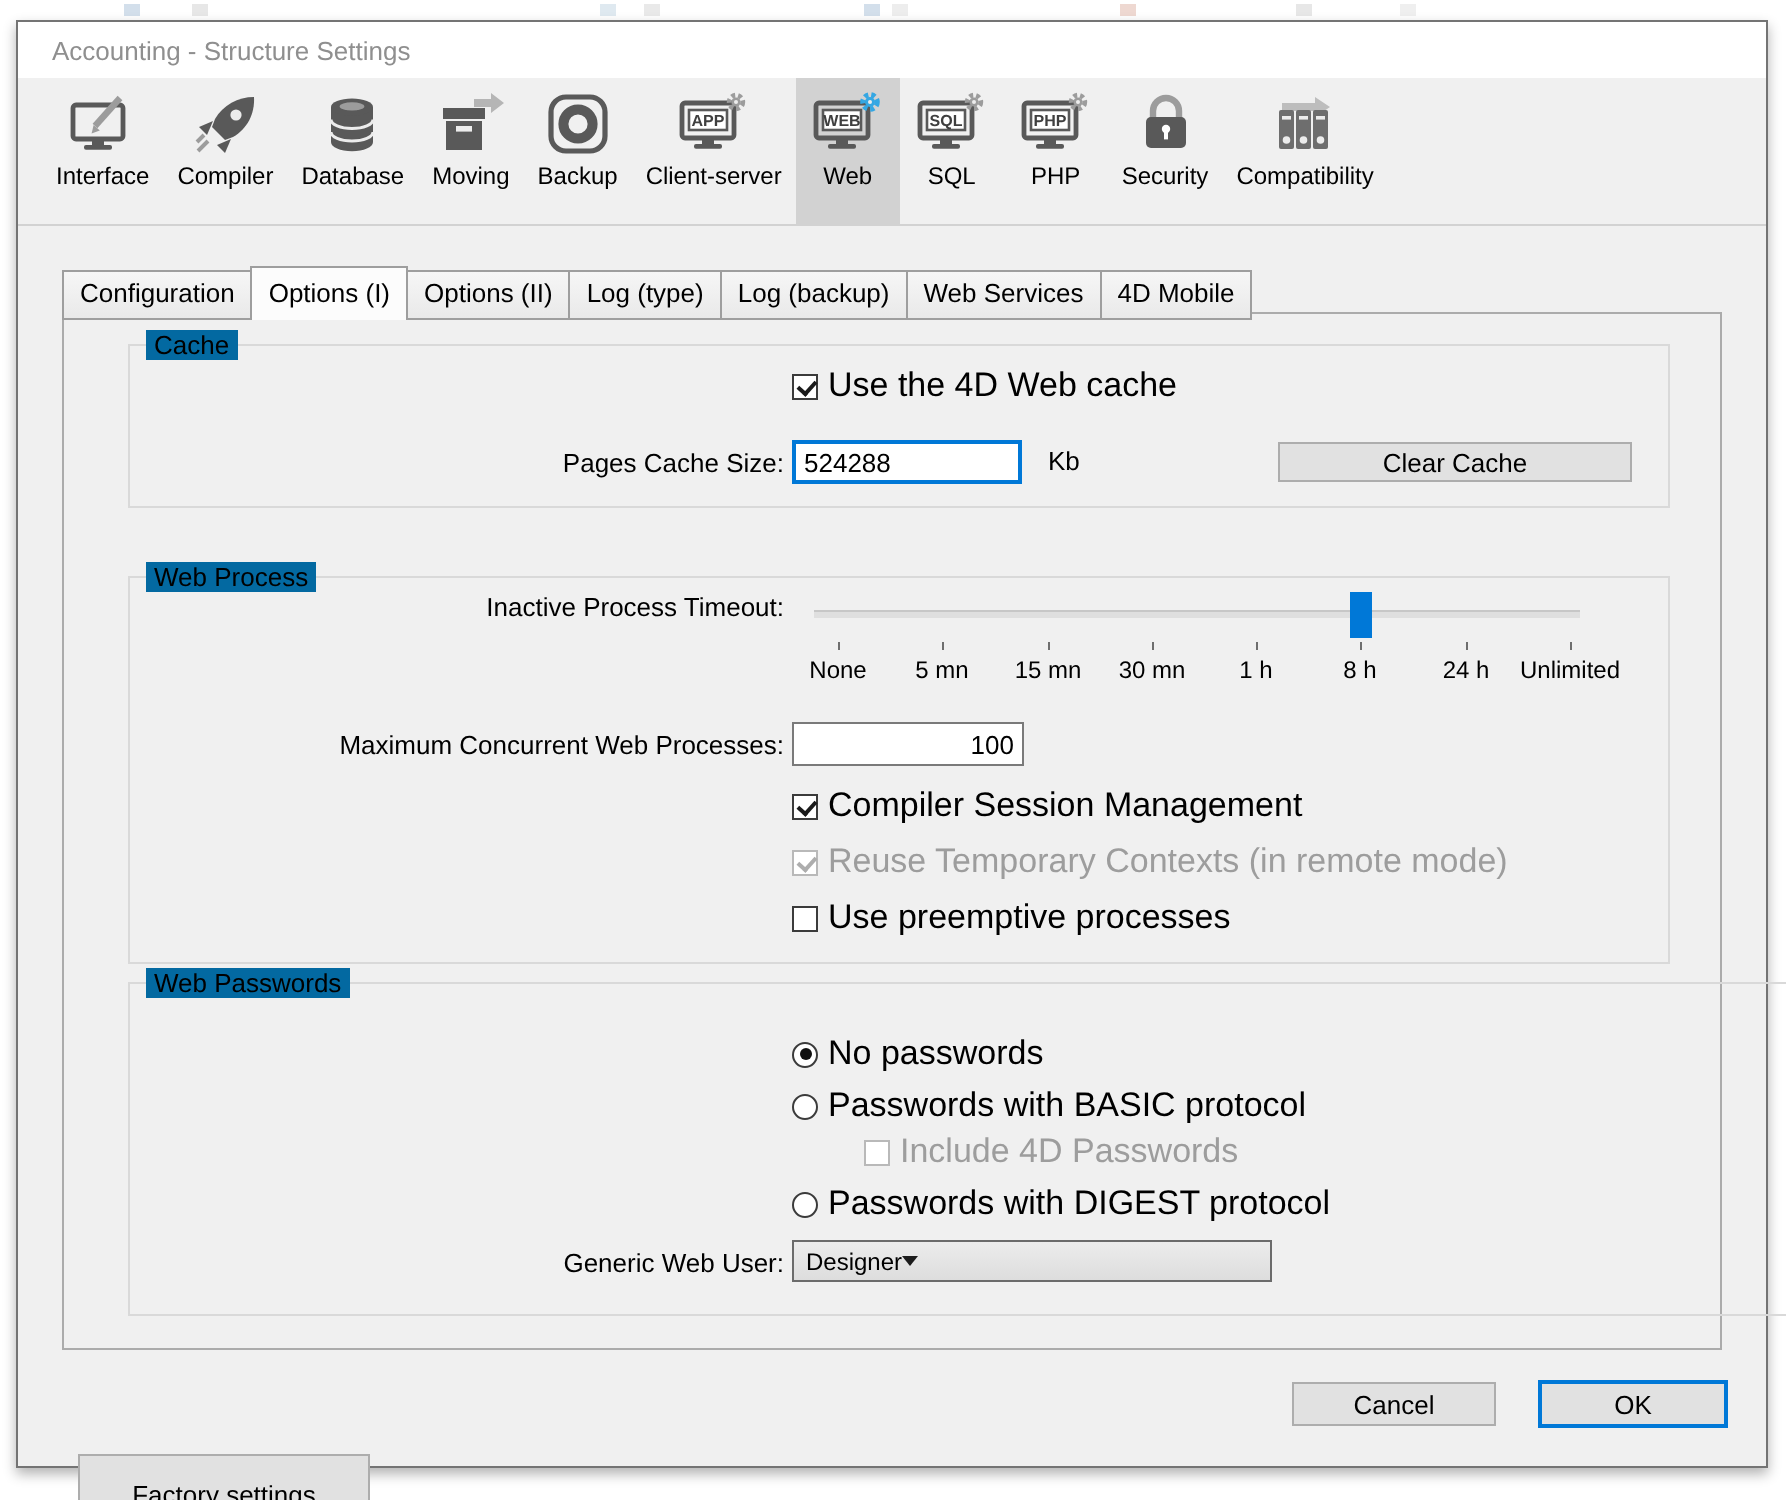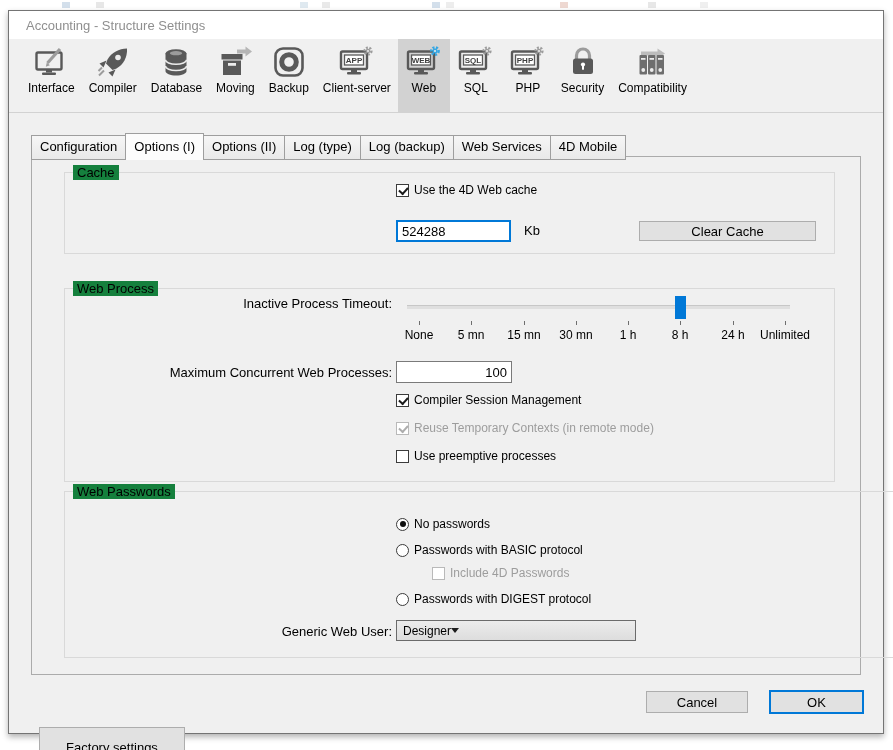--- a/index.html
+++ b/index.html
@@ -40,25 +40,25 @@
     background:#fcfcfc; border-left:1px solid #9e9e9e; border-bottom:none;
     margin-top:-2px; margin-left:-1px; padding-top:5px; padding-bottom:6px; z-index:4;
   }
 
   .panel {
     position:absolute; left:22px; top:145px; width:830px; height:519px;
     border:1px solid #ababab; background:#f0f0f0; z-index:1;
   }
   .group { position:absolute; border:1px solid #d9d9d9; }
   .legend {
-    position:absolute; top:-8px; left:8px; background:#15803d; padding:0 4px;
+    position:absolute; top:-8px; left:8px; background:#0369a1; padding:0 4px;
     font-size:13px; white-space:nowrap;
   }
   .form-label { position:absolute; left:60px; width:300px; text-align:right; font-size:13px; white-space:nowrap; }
-  .row { position:absolute; display:flex; align-items:center; gap:5px; font-size:12px; white-space:nowrap; }
+  .row { position:absolute; display:flex; align-items:center; gap:5px; font-size:17px; white-space:nowrap; }
   .row.disabled { color:#9d9d9d; }
 
   .cb { position:relative; width:13px; height:13px; background:#fff; border:1px solid #3b3b3b; flex:0 0 auto; }
   .cb.checked::after {
     content:""; position:absolute; left:2px; top:2px; width:7px; height:4px;
     border-left:2px solid #1a1a1a; border-bottom:2px solid #1a1a1a; transform:rotate(-48deg);
   }
   .cb.disabled { border-color:#b9b9b9; }
   .cb.disabled::after { border-color:#adadad; }
 
@@ -274,20 +274,21 @@
 
   <div class="panel">
 
     <div class="group" style="left:32px; top:15px; width:771px; height:82px;">
       <span class="legend">Cache</span>
     </div>
     <div class="row" style="left:364px; top:26px;">
       <span class="cb checked"></span>
       <span>Use the 4D Web cache</span>
     </div>
+    <div class="form-label" style="top:67px;">Pages Cache Size:</div>
     <input class="text-input focused" style="left: 364px; top: 63px; width: 115px;" value="524288">
     <span class="unit" style="left:492px; top:66px;">Kb</span>
     <div class="btn" style="left:607px; top:64px; width:177px; height:20px;">Clear Cache</div>
 
     <div class="group" style="left:32px; top:131px; width:771px; height:194px;">
       <span class="legend">Web Process</span>
     </div>
     <div class="form-label" style="top:139px;">Inactive Process Timeout:</div>
     <div class="slider-track" style="left:375px; top:148px; width:383px; height:4px;"></div>
     <div class="slider-thumb" style="left:643px; top:139px; width:11px; height:23px;"></div>

